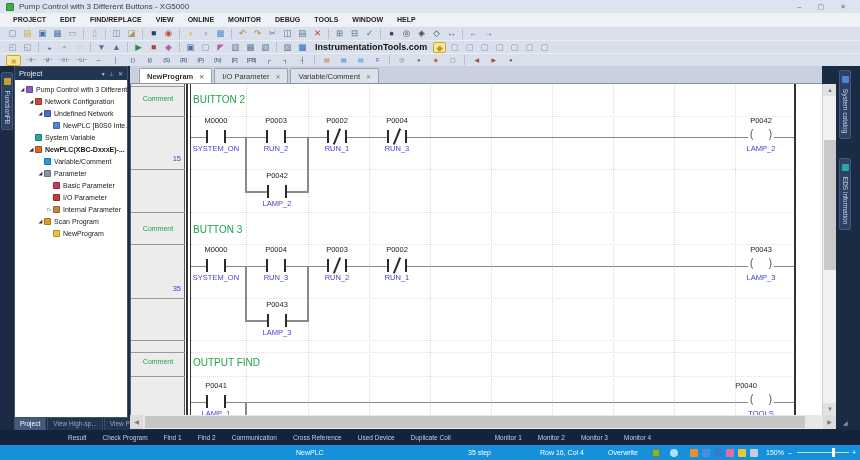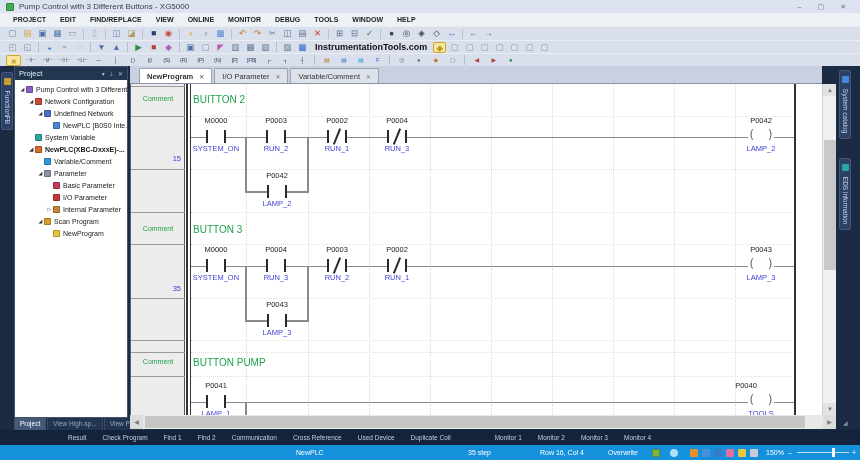--- a/index.html
+++ b/index.html
@@ -443,21 +443,21 @@
     <div class="dev" style="left:116px;top:216px">P0043</div>
     <div class="cont" style="left:136px;top:230px"></div>
     <div class="varl" style="left:120px;top:245px">LAMP_3</div>
     <div class="dev" style="left:600px;top:161px">P0043</div>
     <div class="coil" style="left:617px;top:174px">
         <span>(</span>
         <span>)</span>
       </div>
     <div class="varl" style="left:604px;top:190px">LAMP_3</div>
 
-    <div class="comtxt" style="left:62px;top:273px">BUTTON PUMP</div>
+    <div class="comtxt" style="left:62px;top:273px">OUTPUT FIND</div>
     <div class="hw" style="left:60px;top:317.5px;width:603px"></div>
     <div class="vw" style="left:114px;top:318px;height:13px"></div>
     <div class="dev" style="left:55px;top:297px">P0041</div>
     <div class="cont" style="left:75px;top:311px"></div>
     <div class="varl" style="left:59px;top:326px">LAMP_1</div>
     <div class="dev" style="left:585px;top:297px">P0040</div>
     <div class="coil" style="left:617px;top:310px">
         <span>(</span>
         <span>)</span>
       </div>

